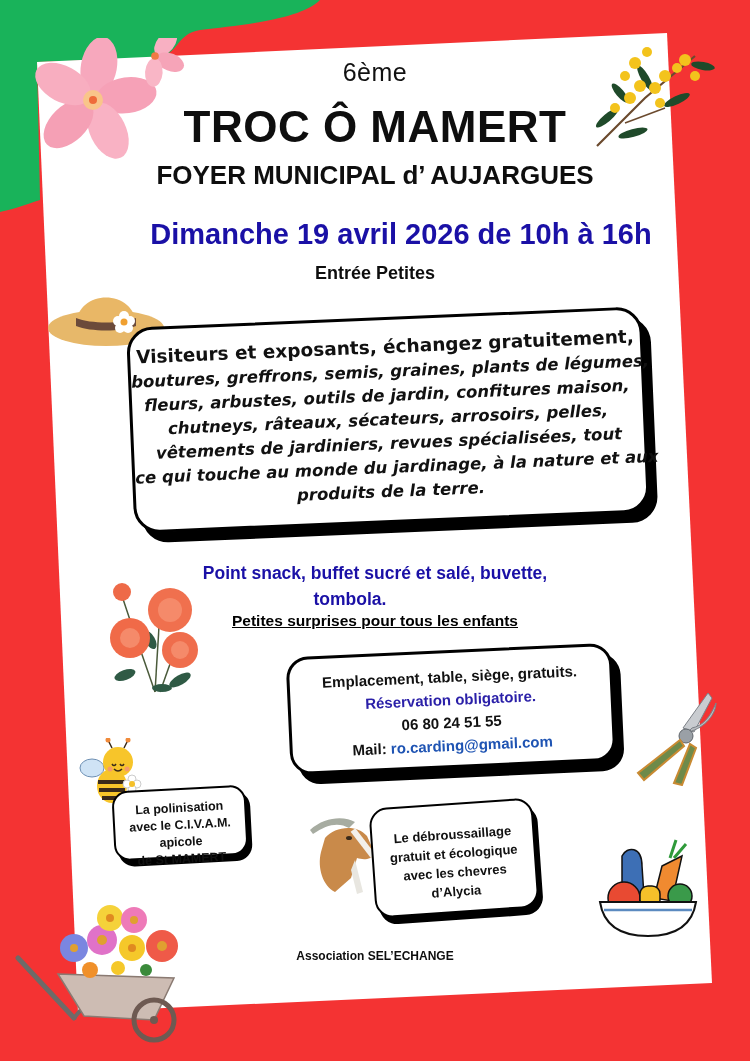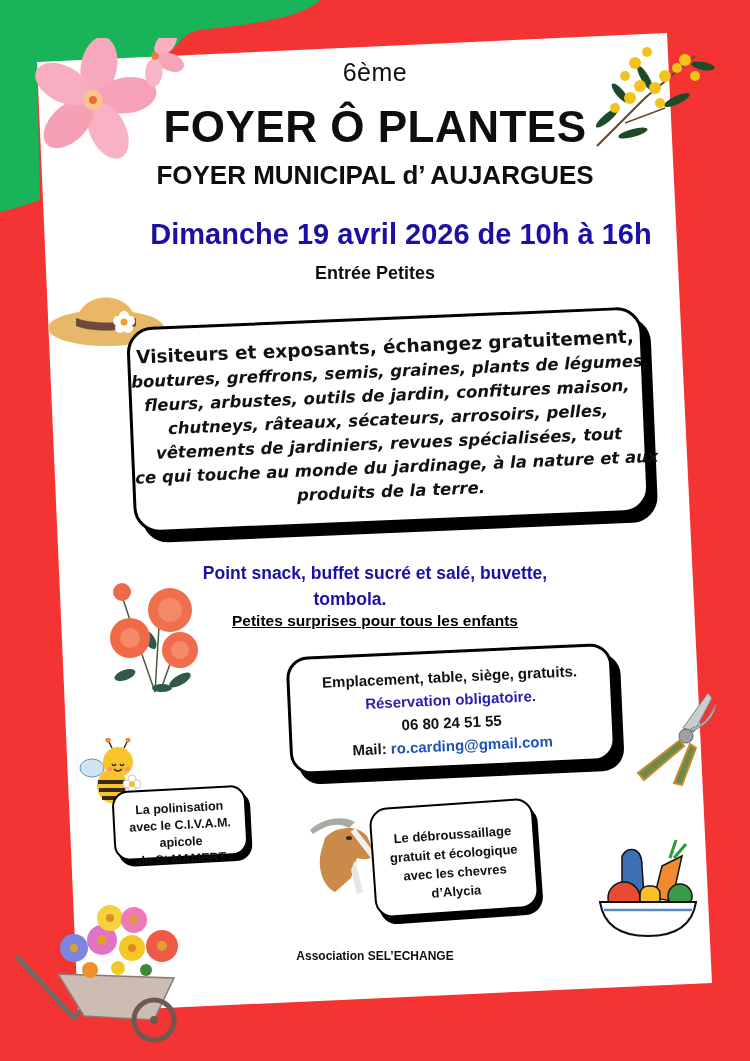--- a/index.html
+++ b/index.html
@@ -100,21 +100,21 @@
     <circle cx="0" cy="-6" r="5" fill="#fff"></circle>
       <circle cx="6" cy="-1" r="5" fill="#fff"></circle>
     <circle cx="4" cy="6" r="5" fill="#fff"></circle>
       <circle cx="-4" cy="6" r="5" fill="#fff"></circle>
     <circle cx="-6" cy="-1" r="5" fill="#fff"></circle>
       <circle r="3.5" fill="#f0a030"></circle>
   </g>
 </svg>
 
 <div class="t" id="edition">6ème</div>
-<div class="t" id="title">FOYER Ô PLANTES</div>
+<div class="t" id="title">TROC Ô MAMERT</div>
 <div class="t" id="venue">FOYER MUNICIPAL d’ AUJARGUES</div>
 <div class="t" id="date">Dimanche 19 avril 2026 de 10h à 16h</div>
 <div class="t" id="entry">Entrée Petites</div>
 
 <div class="box" id="main-box">
   <div class="lines">
     <span class="l first">Visiteurs et exposants, échangez gratuitement,</span>
     <span class="l">boutures, greffrons, semis, graines, plants de légumes,</span>
     <span class="l">fleurs, arbustes, outils de jardin, confitures maison,</span>
     <span class="l">chutneys, râteaux, sécateurs, arrosoirs, pelles,</span>

